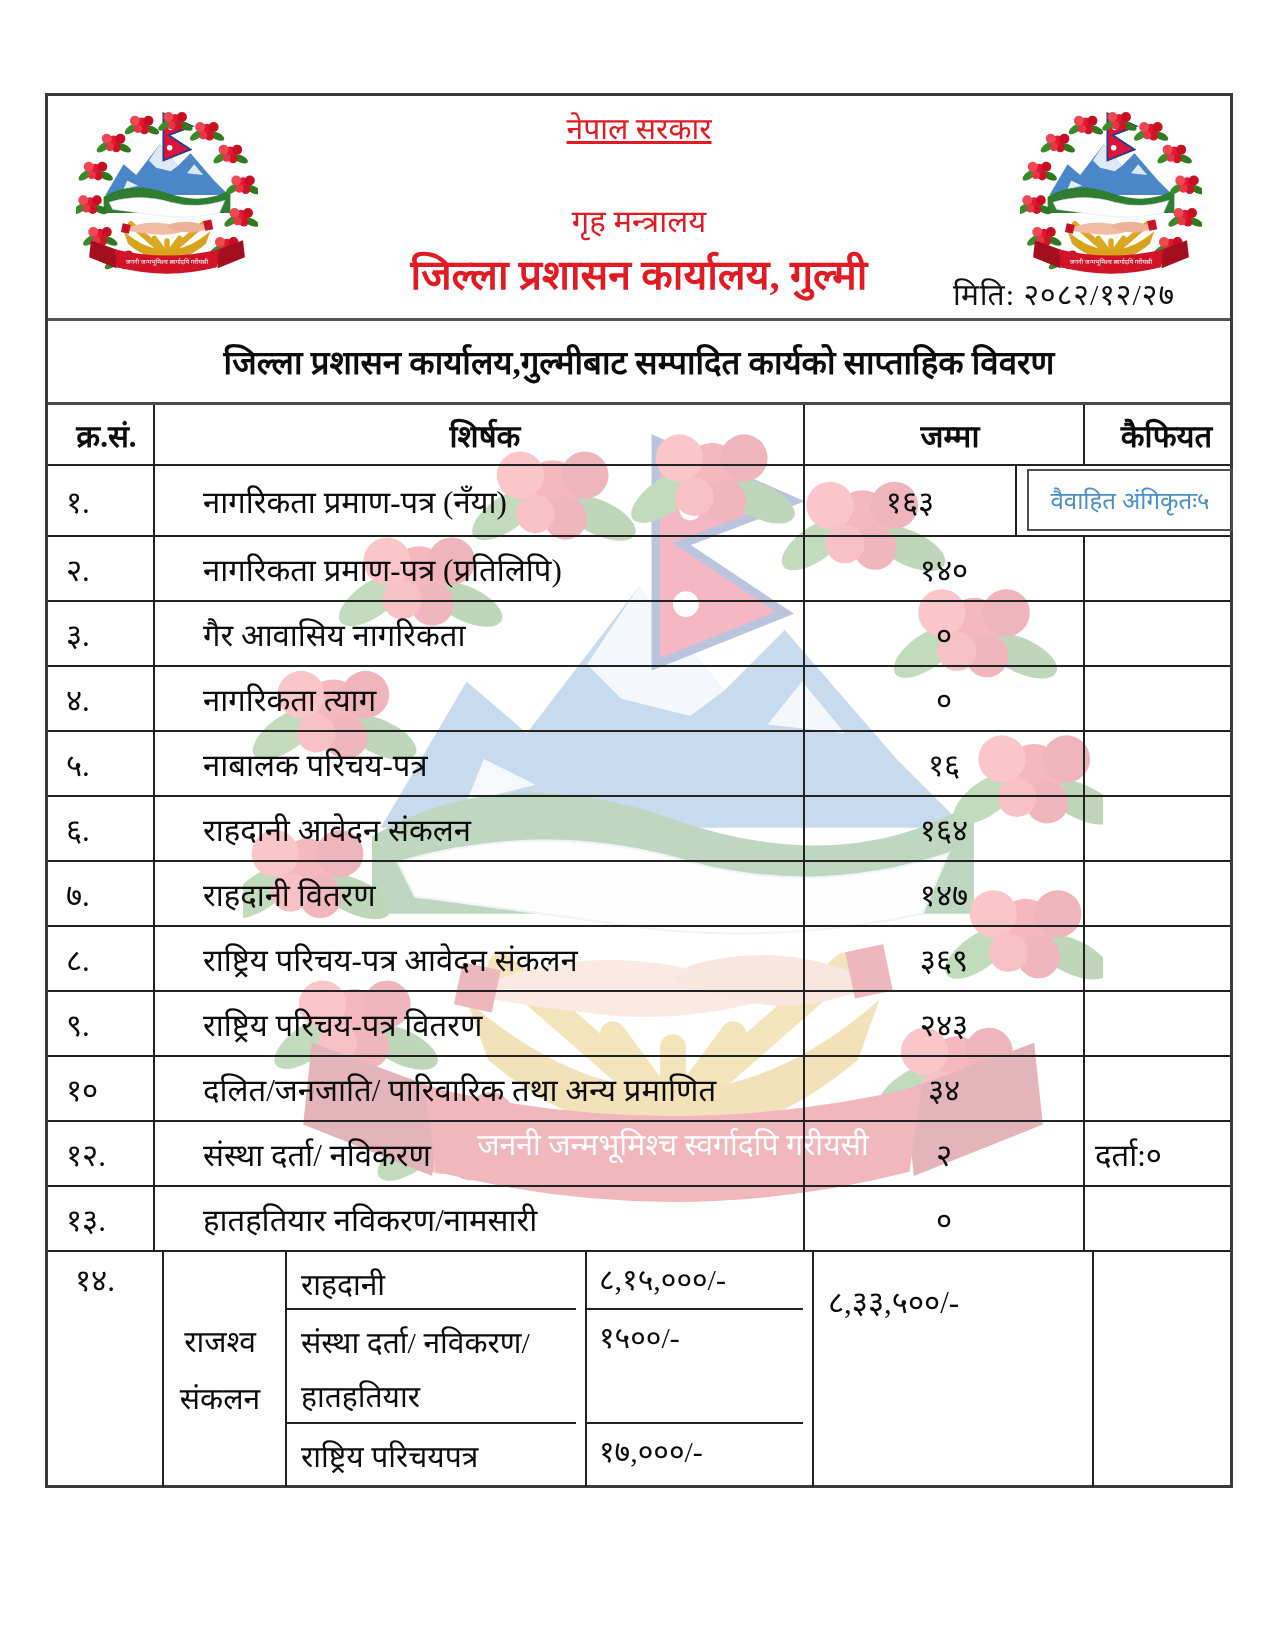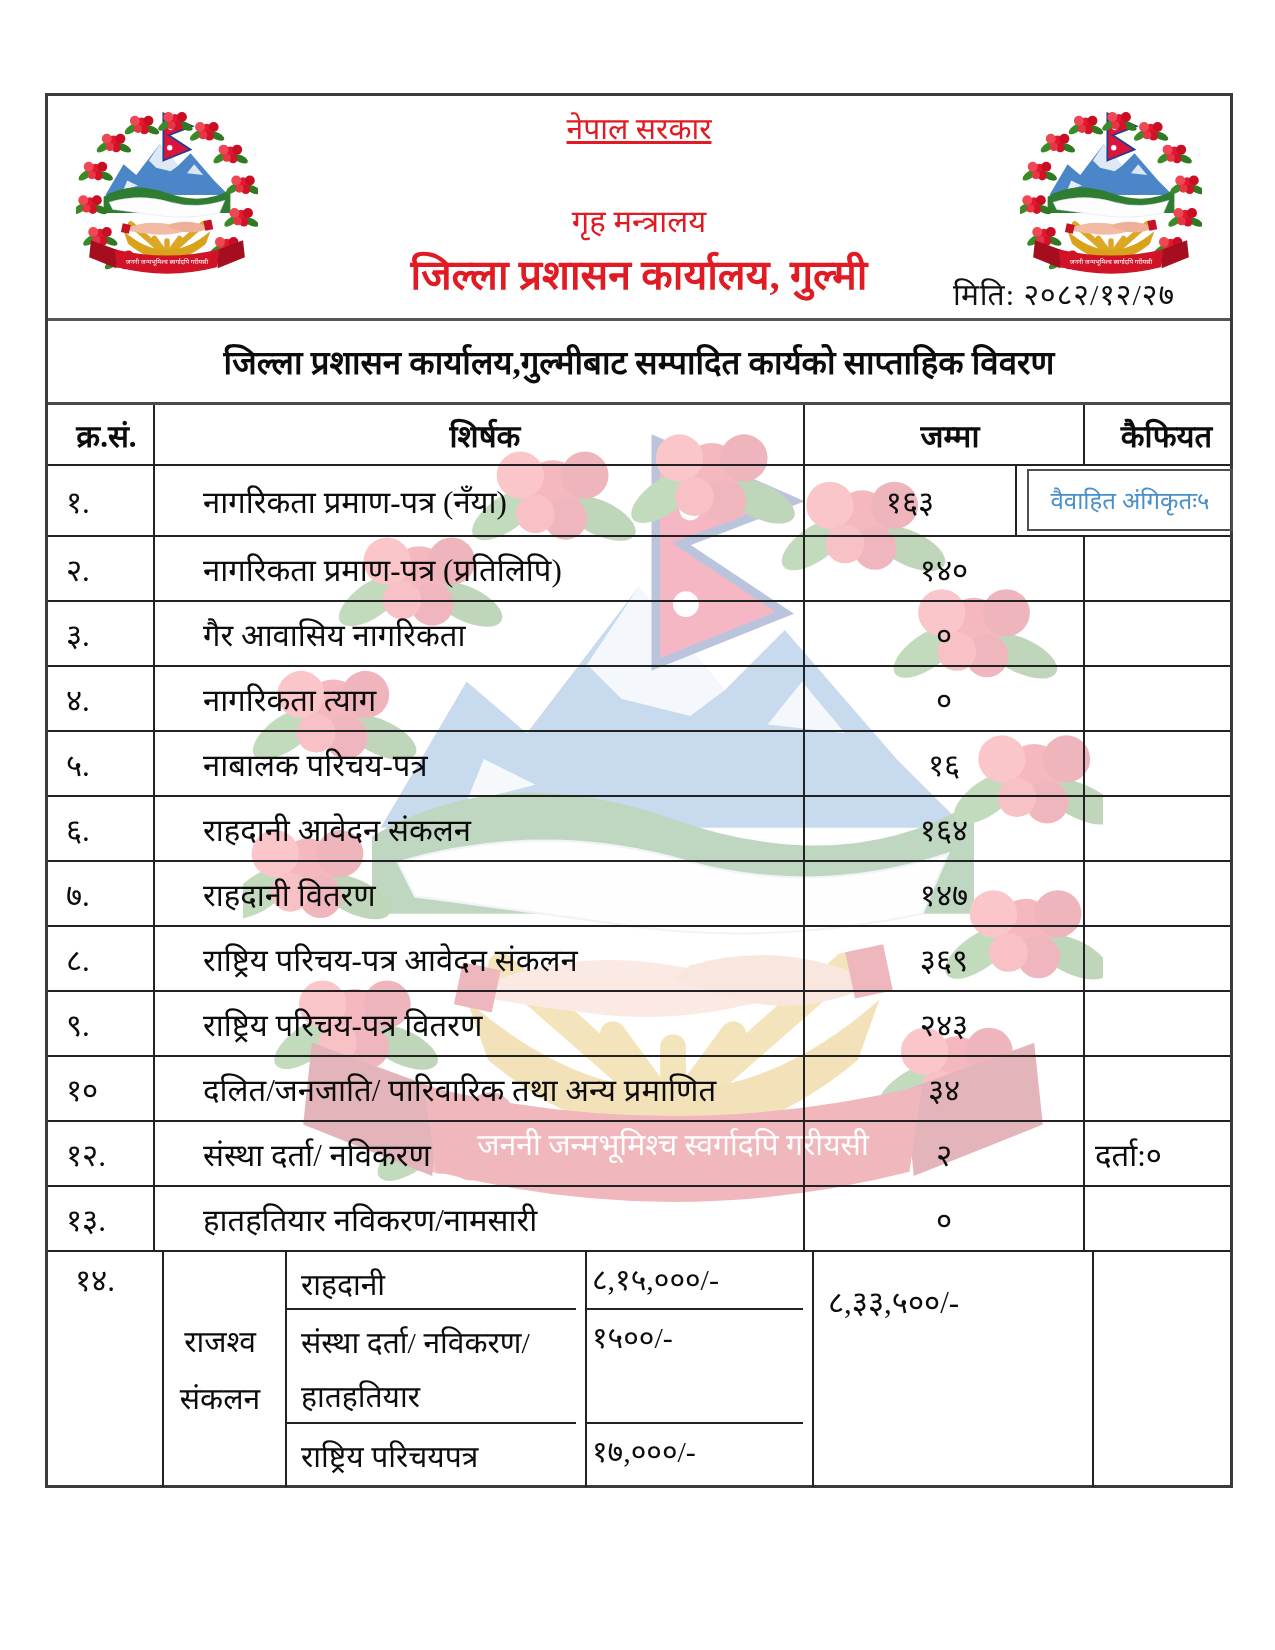--- a/index.html
+++ b/index.html
@@ -79,21 +79,21 @@
     display:grid;
     grid-template-columns:105px 123px 300px 227px 280px 153px;
     grid-template-rows:58px 114px 63px;
     border-top:2px solid var(--line);
   }
   .row14 .cell{white-space:normal;margin-left:9px;}
   .r14-sn{grid-row:1/4;grid-column:1;border-left:none;align-items:flex-start;padding-top:6px;}
   .r14-label{grid-row:1/4;grid-column:2;display:flex;align-items:center;justify-content:center;
     text-align:center;font-size:30px;line-height:1.9;padding:0 6px;}
   .r14-name{padding-left:14px;align-items:flex-start;padding-top:6px;font-size:30px;line-height:1.8;}
-  .r14-amt{padding-left:5px;align-items:flex-start;padding-top:6px;font-size:30px;}
+  .r14-amt{padding-left:12px;align-items:flex-start;padding-top:6px;font-size:30px;}
   .bb{border-bottom:2px solid var(--line);}
   .r14-total{grid-row:1/4;grid-column:5;align-items:flex-start;padding-top:28px;padding-left:14px;font-size:31px;}
   .r14-rem{grid-row:1/4;grid-column:6;}
 </style>
 </head>
 <body>
 
 <svg width="0" height="0" style="position:absolute" aria-hidden="true">
   <defs>
     <g id="flower-cluster">

